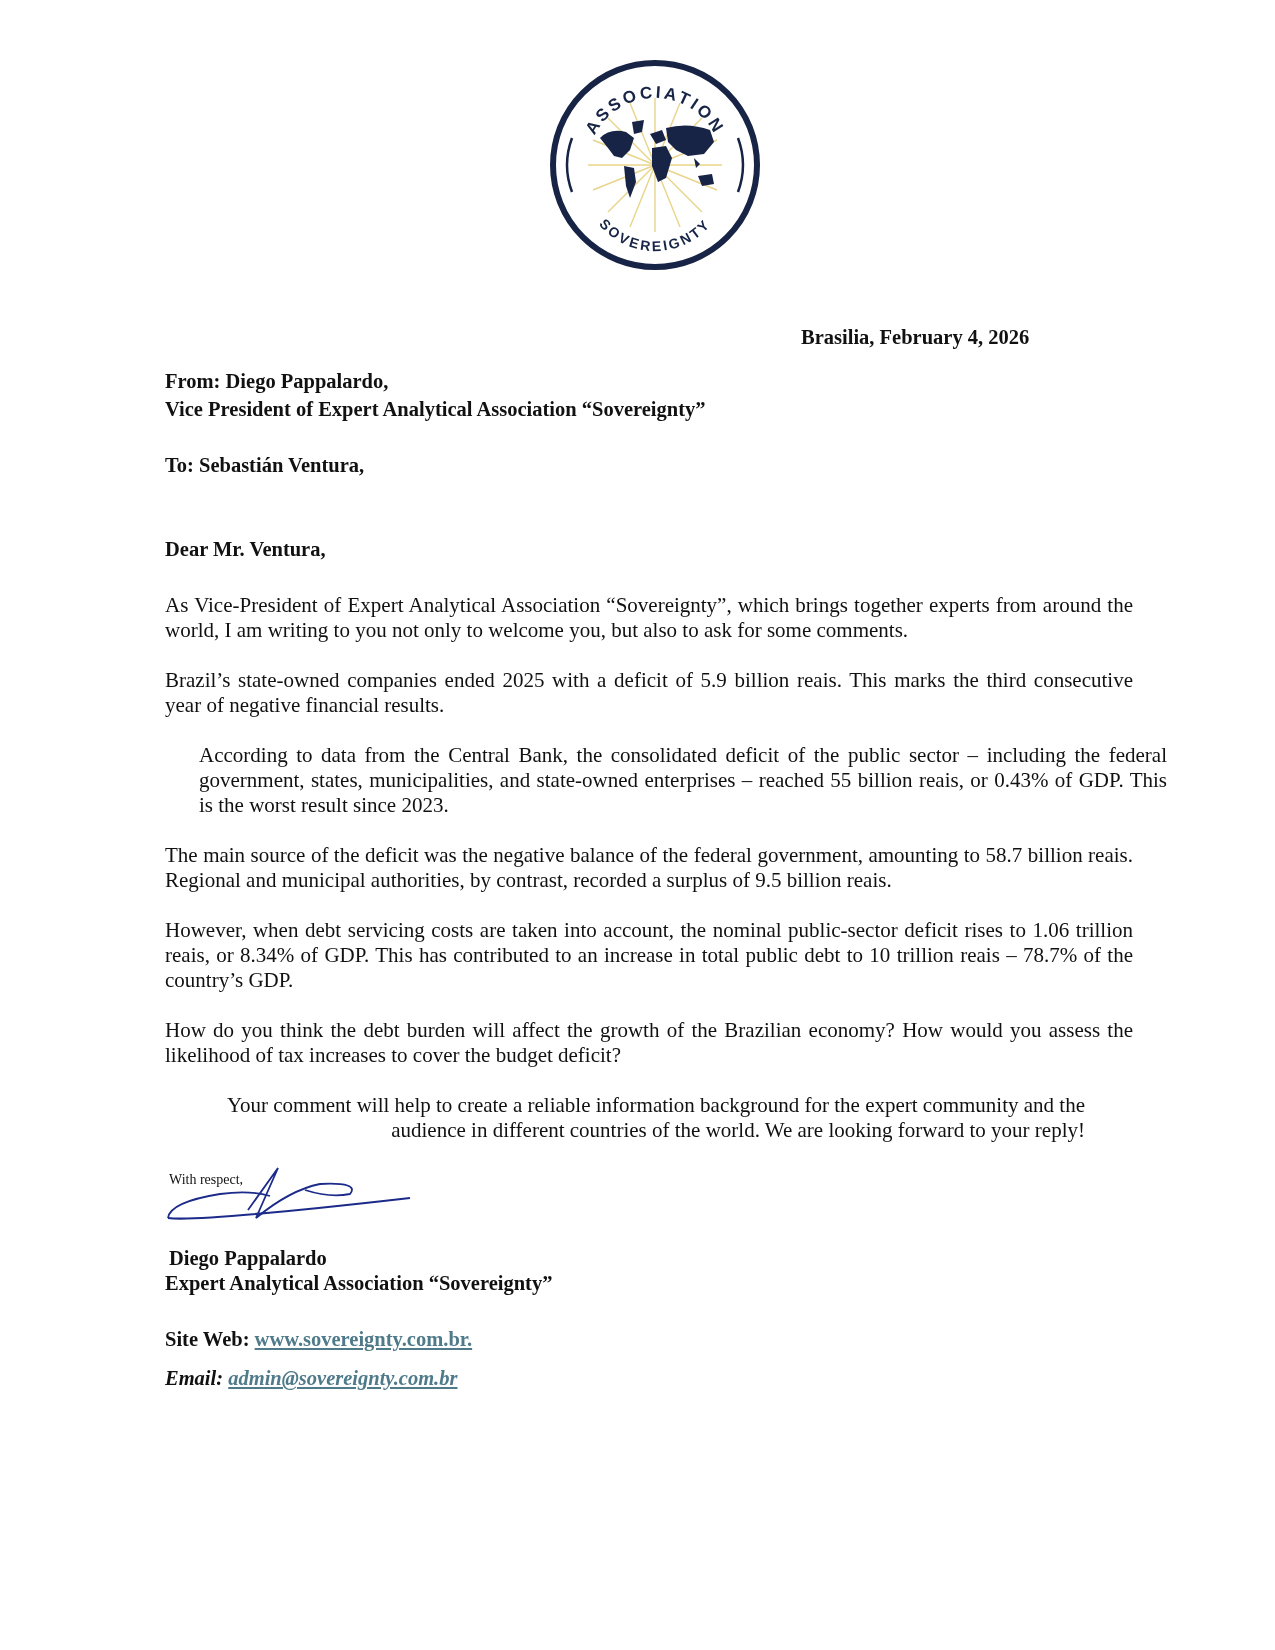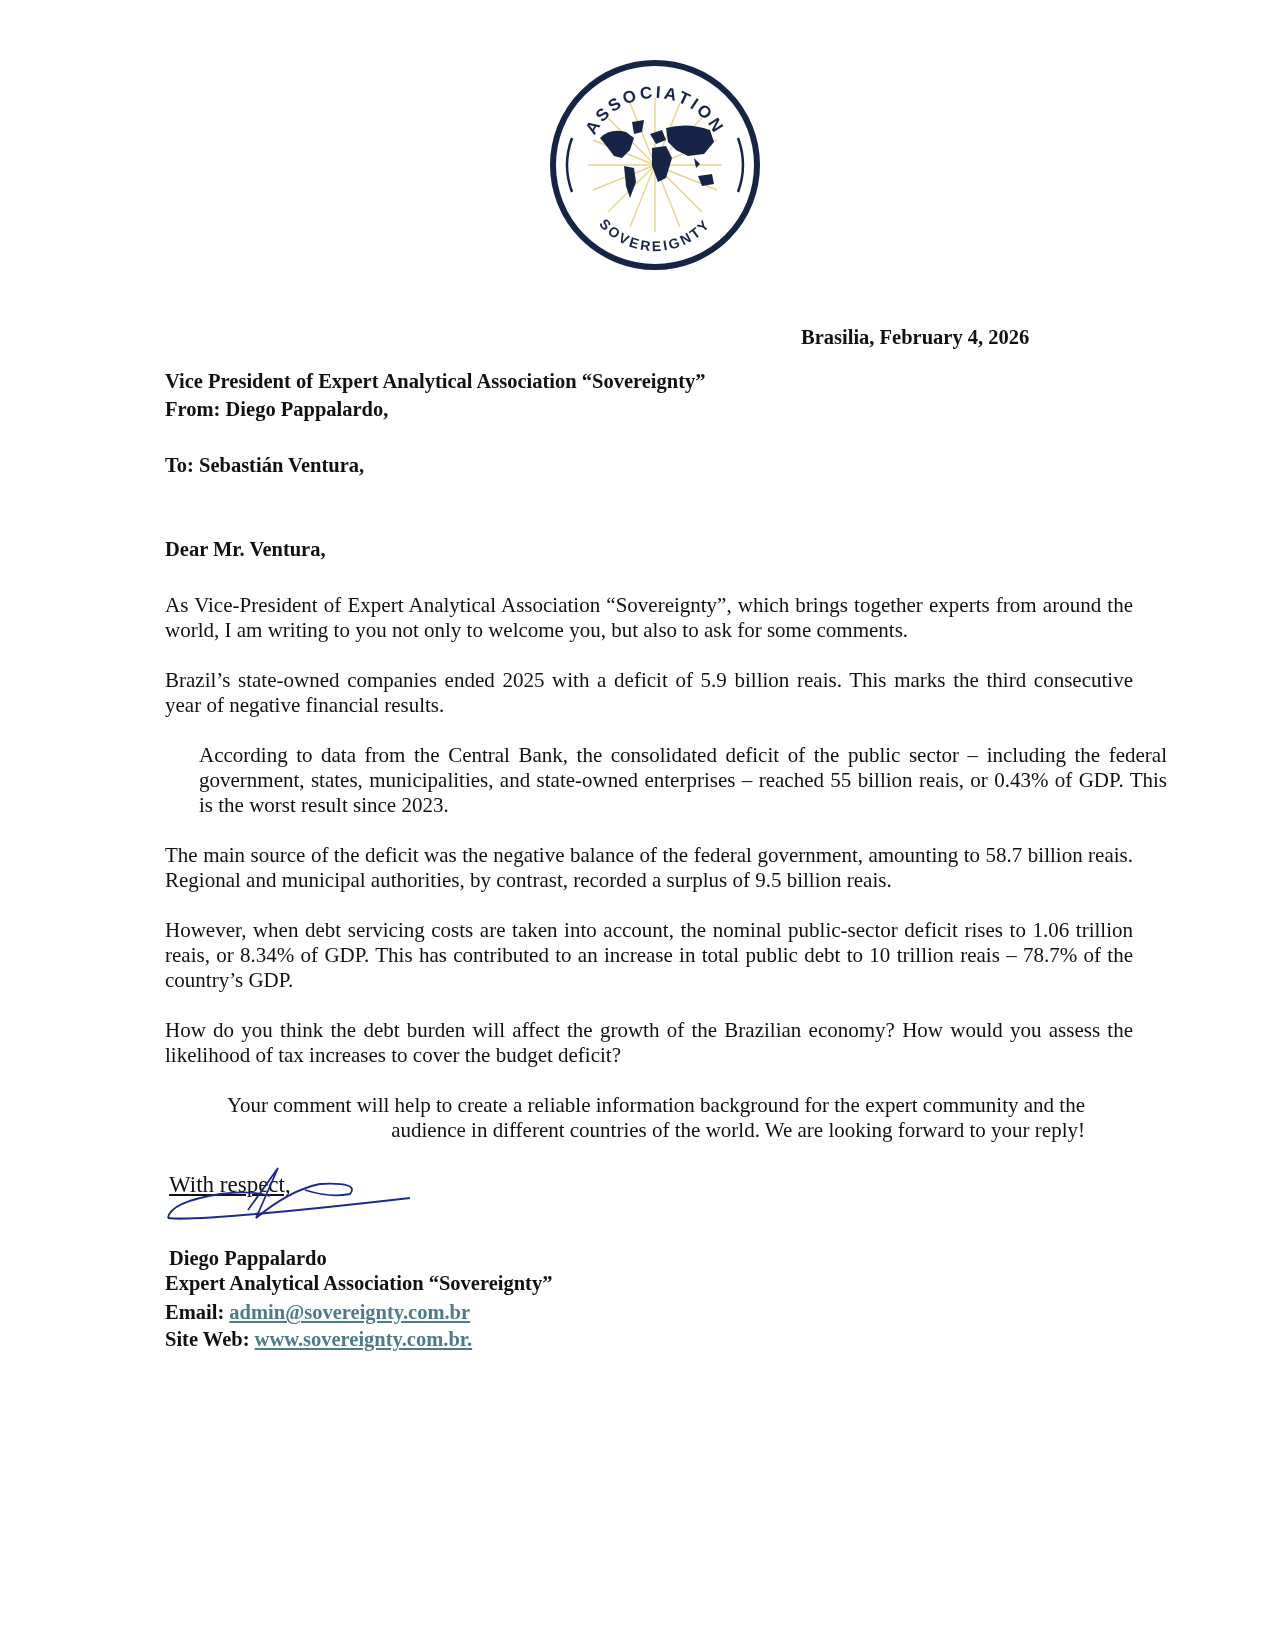--- a/index.html
+++ b/index.html
@@ -6,21 +6,21 @@
   body { width: 1275px; height: 1650px; position: relative; overflow: hidden;
          font-family: "Liberation Serif", "DejaVu Serif", serif; color: #111; }
   .logo { position: absolute; left: 548px; top: 58px; width: 214px; height: 214px; }
   .date { position: absolute; left: 801px; top: 326px; font-weight: bold; font-size: 20.5px; }
   .block { position: absolute; left: 165px; font-size: 20.5px; line-height: 28px; }
   .bold { font-weight: bold; }
   .para { position: absolute; left: 165px; width: 968px; font-size: 21px; line-height: 25px;
           text-align: justify; }
   .para.last-left { text-align: right; }
   .sig-area { position: absolute; left: 160px; top: 1160px; width: 260px; height: 70px; }
-  .sig-text { position: absolute; left: 169px; top: 1172px; font-size: 23px; text-decoration: underline; }
+  .sig-text { position: absolute; left: 169px; top: 1172px; font-size: 14px; }
   .sig-name { position: absolute; left: 169px; top: 1247px; font-size: 20.5px; font-weight: bold; }
   .sig-org { position: absolute; left: 165px; top: 1272px; font-size: 20.5px; font-weight: bold; }
   .sig-line { position: absolute; left: 165px; font-size: 20.5px; font-weight: bold; }
   .link { color: #4f7a8a; text-decoration: underline; font-weight: bold; cursor: pointer; }
 </style>
 </head>
 <body>
 
 <div class="logo">
   <svg width="214" height="214" viewBox="0 0 214 214">
@@ -64,22 +64,22 @@
     </text>
     <text font-family="Liberation Sans, sans-serif" font-size="14" font-weight="bold" fill="#172446" letter-spacing="2.5">
       <textPath href="#arcBot" startOffset="50%" text-anchor="middle">SOVEREIGNTY</textPath>
     </text>
   </svg>
 </div>
 
 <div class="date">Brasilia, February 4, 2026</div>
 
 <div class="block bold" style="top:367px;">
+  <div>From: Diego Pappalardo,</div>
   <div>Vice President of Expert Analytical Association “Sovereignty”</div>
-  <div>From: Diego Pappalardo,</div>
 </div>
 
 <div class="block bold" style="top:451px;">
   <div>To: Sebastián Ventura,</div>
 </div>
 
 <div class="block bold" style="top:535px;">Dear Mr. Ventura,</div>
 
 <div class="para" style="top:593px;">As Vice-President of Expert Analytical Association “Sovereignty”, which brings together experts from around the world, I am writing to you not only to welcome you, but also to ask for some comments.</div>
 <div class="para" style="top:668px;">Brazil’s state-owned companies ended 2025 with a deficit of 5.9 billion reais. This marks the third consecutive year of negative financial results.</div>
@@ -91,18 +91,18 @@
 
 <div class="sig-text">With respect,</div>
 <svg class="sig-area" viewBox="0 0 260 70">
   <path d="M 8 58 Q 10 42 60 34 Q 90 30 110 36" fill="none" stroke="#1c2a8a" stroke-width="1.8"></path>
   <path d="M 8 58 Q 40 62 250 38" fill="none" stroke="#1c2a8a" stroke-width="2.2"></path>
   <path d="M 88 50 L 118 8 L 96 58 Q 130 30 160 24 Q 200 22 190 34 Q 170 38 145 30" fill="none" stroke="#1c2a8a" stroke-width="1.8"></path>
 </svg>
 
 <div class="sig-name">Diego  Pappalardo</div>
 <div class="sig-org">Expert Analytical Association “Sovereignty”</div>
-<div class="sig-line" style="top:1301px;">
+<div class="sig-line" style="top:1367px;font-style:italic;">
   <span>Email: </span><span class="link">admin@sovereignty.com.br</span>
 </div>
 <div class="sig-line" style="top:1328px;">
   <span>Site Web: </span><span class="link">www.sovereignty.com.br.</span>
 </div>
 
 </body></html>

